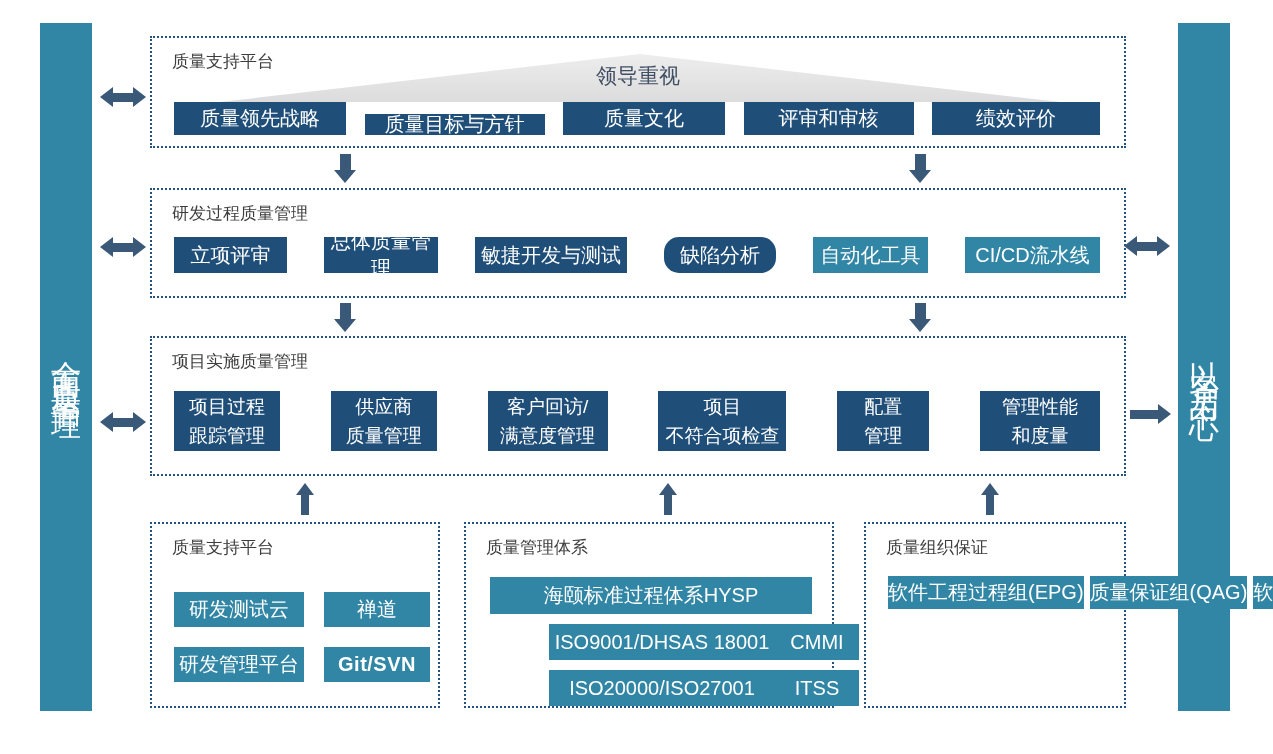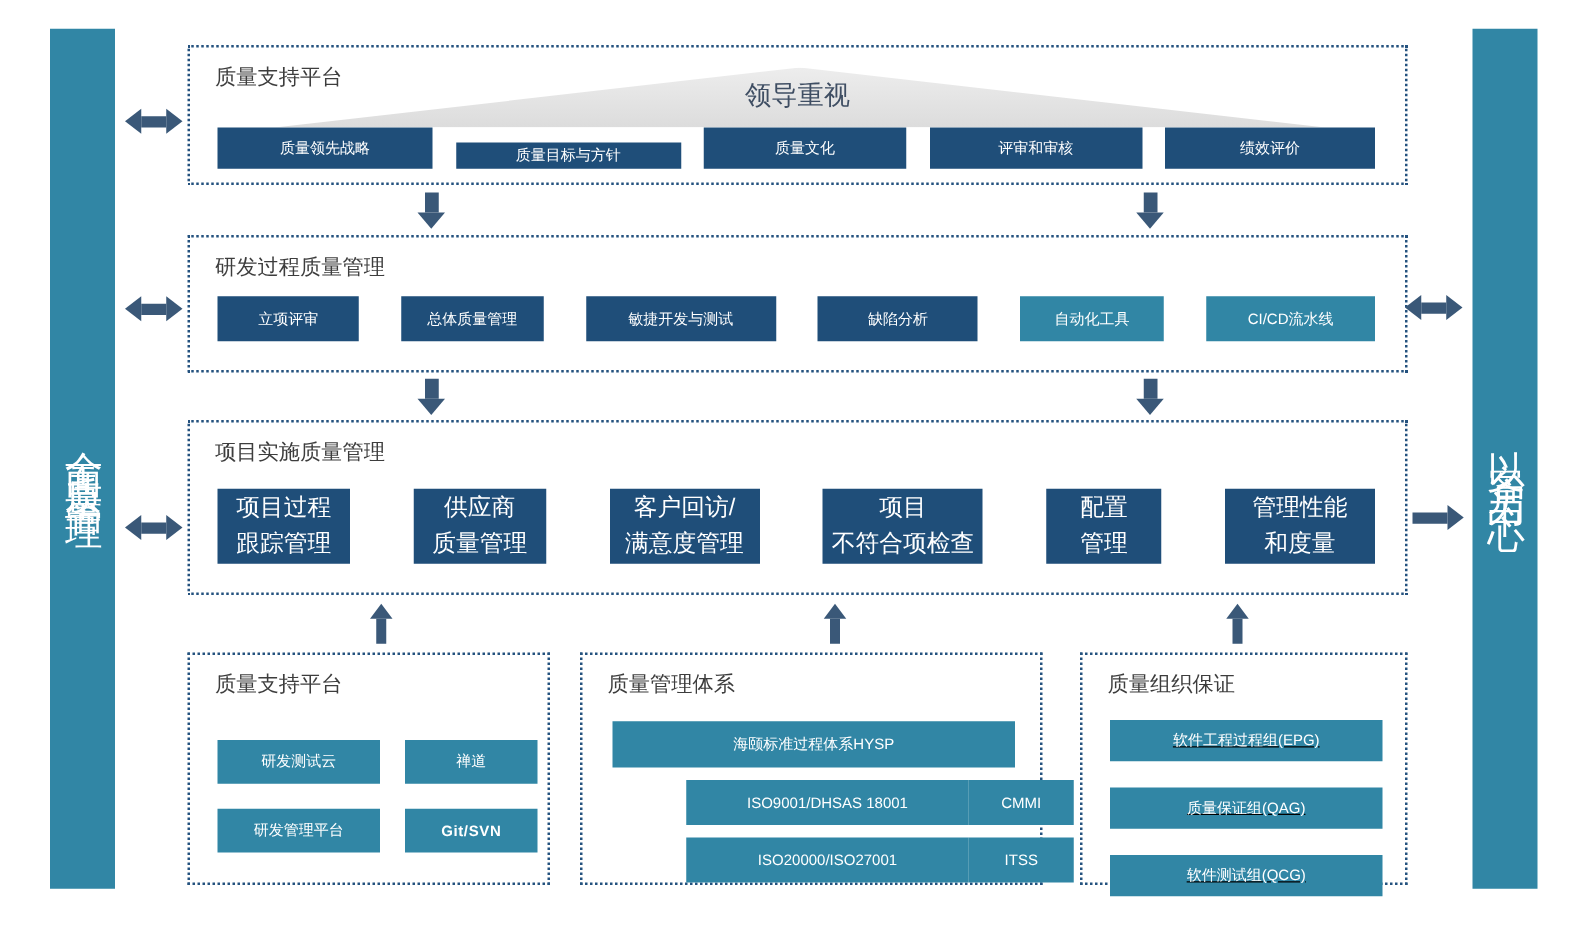--- a/index.html
+++ b/index.html
@@ -79,41 +79,41 @@
     color: #3F4E63;
   }
   
   .btn {
     background: var(--navy);
     color: #ffffff;
     display: flex;
     align-items: center;
     justify-content: center;
     text-align: center;
-    font-size: 12px;
+    font-size: 20px;
     flex: 0 0 auto;
   }
   .btn.teal { background: var(--teal); }
   .btn.bold { font-weight: bold; letter-spacing: 0.5px; }
   .btn-row {
     position: absolute;
     left: 22px;
     right: 24px;
     display: flex;
     justify-content: space-between;
   }
   .sec1 .btn-row { bottom: 11px; height: 33px; }
   .sec2 .btn-row { bottom: 23px; height: 36px; }
   .sec3 .btn-row { bottom: 23px; height: 60px; }
   .sec3 .btn { flex-direction: column; font-size: 19px; line-height: 1.55; }
   
   .w172 { width: 172px; } .w180 { width: 180px; margin-top: 12px; } .w162 { width: 162px; }
   .w170 { width: 170px; } .w168 { width: 168px; }
   .w113 { width: 113px; } .w114 { width: 114px; } .w152 { width: 152px; }
-  .w112 { width: 128px; } .w115 { width: 115px; } .w135 { width: 135px; }
+  .w112 { width: 112px; border-radius: 15px; } .w115 { width: 115px; } .w135 { width: 135px; }
   .w106 { width: 106px; } .w120 { width: 120px; } .w128 { width: 128px; }
   .w92  { width: 92px;  }
   
   .box1 .grid {
     position: absolute;
     left: 22px;
     top: 68px;
     display: grid;
     grid-template-columns: 130px 106px;
     column-gap: 18px;
@@ -141,23 +141,22 @@
   .box2 .row1 { top: 100px; }
   .box2 .row2 { top: 146px; }
   .box2 .btn { background: var(--teal); text-align: right; }
   .w226 { width: 226px; } .w84 { width: 84px; }
   .box3 .stack {
     position: absolute;
     left: 22px;
     top: 52px;
     width: 218px;
     display: flex;
-    flex-direction: column;
-    gap: 21px;
-    text-decoration: underline;
+    flex-direction: row;
+    gap: 6px;
   }
   .box3 .btn { height: 33px; background: var(--teal); }
   
   .v-arrow { position: absolute; display: flex; flex-direction: column; align-items: center; }
   .v-arrow .head-down {
     width: 0; height: 0;
     border-left: 11px solid transparent;
     border-right: 11px solid transparent;
     border-top: 13px solid var(--arrow);
   }

